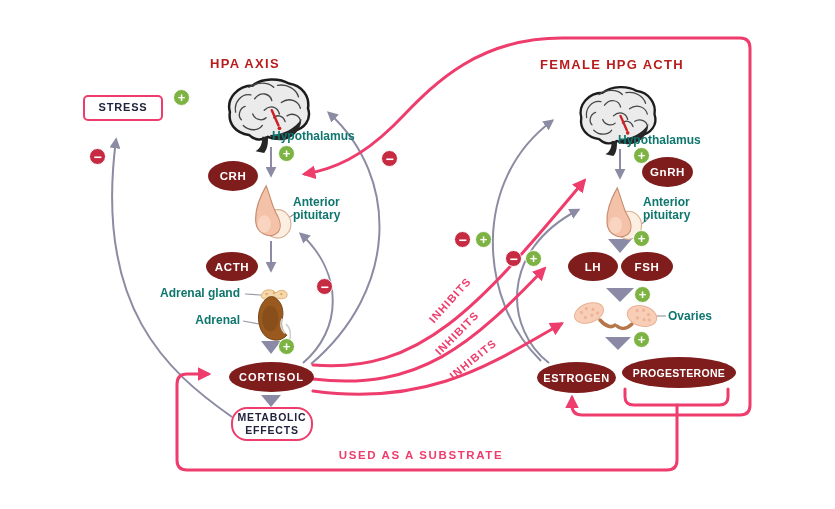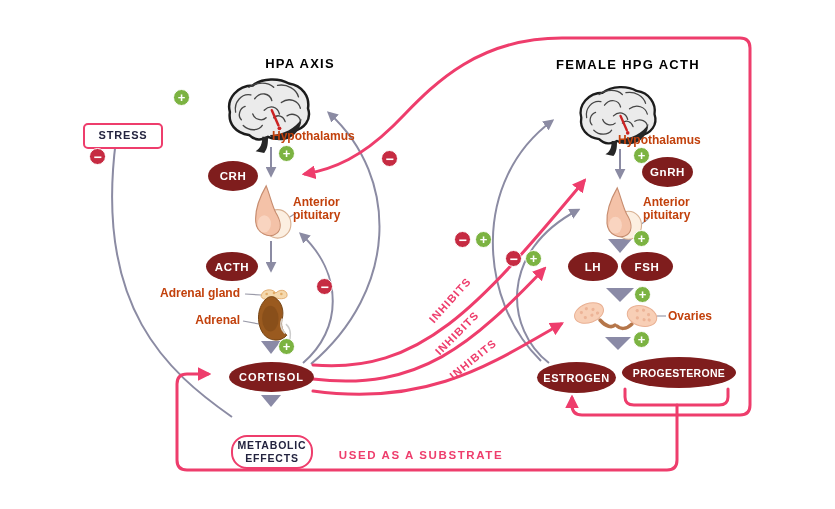--- a/index.html
+++ b/index.html
@@ -3,35 +3,35 @@
 <meta charset="utf-8">
 <style>
   html,body{margin:0;padding:0;background:#ffffff;}
   .canvas{
     position:relative;width:835px;height:509px;background:#ffffff;overflow:hidden;
     font-family:"Liberation Sans", sans-serif;
   }
   .layer{position:absolute;left:0;top:0;}
   .abs{position:absolute;}
   .title{
-    font-size:13px;font-weight:bold;letter-spacing:1.3px;color:#000000;text-align:right;
+    font-size:13px;font-weight:bold;letter-spacing:1.3px;color:#b91c1c;text-align:left;
   }
   .lbl{
-    font-size:12px;font-weight:600;color:#c2410c;line-height:1.12;white-space:nowrap;
+    font-size:12px;font-weight:600;color:#0f766e;line-height:1.12;white-space:nowrap;
   }
   .ellipse{
     position:absolute;background:#7f1d1d;border-radius:50%;
     display:flex;align-items:center;justify-content:center;
     color:#ffffff;font-weight:bold;font-size:11.5px;letter-spacing:.6px;
   }
   .pinkbox{
     position:absolute;background:#ffffff;border:2px solid #EE3D6C;border-radius:5px;
     display:flex;flex-direction:column;align-items:center;justify-content:center;
     color:#23233F;font-weight:bold;font-size:11px;letter-spacing:.8px;line-height:1.25;
-    box-sizing:border-box;text-align:center;margin-top:28px;
+    box-sizing:border-box;text-align:center;
   }
   .badge{
     position:absolute;width:17px;height:17px;border-radius:50%;box-sizing:border-box;
     border:1px solid #fff;color:#fff;font-weight:bold;
     display:flex;align-items:center;justify-content:center;
     font-size:13px;line-height:1;
   }
   .badge.plus{background:#7CB342;}
   .badge.minus{background:#C62B42;font-size:14px;}
   .inhibits{

